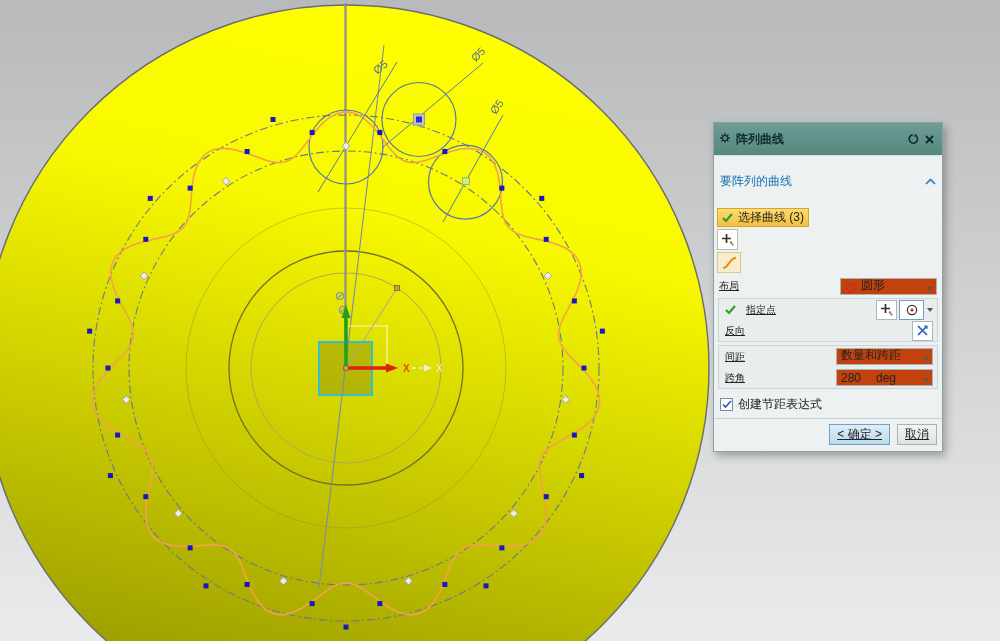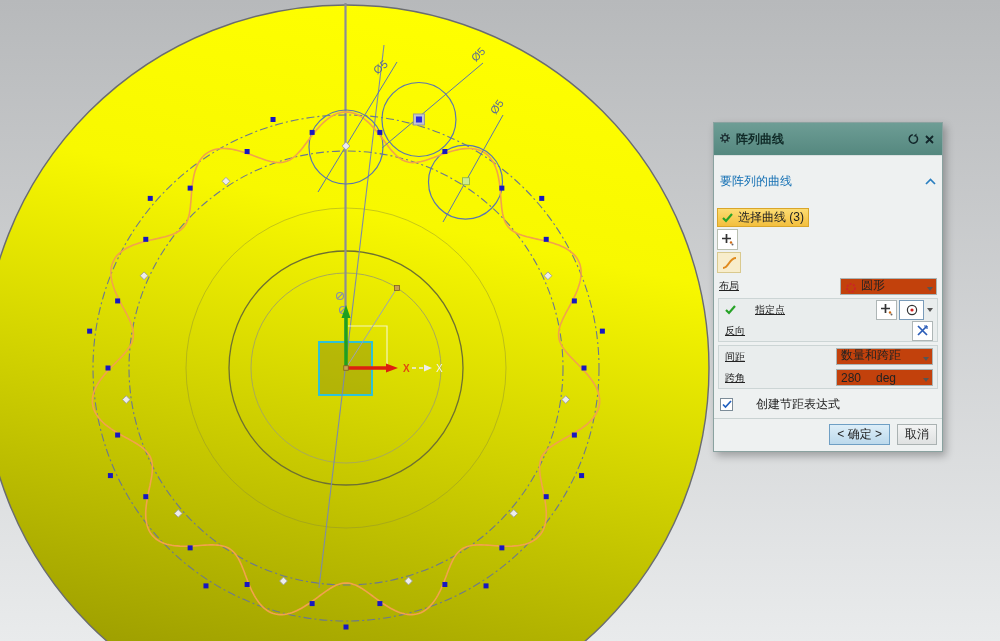--- a/index.html
+++ b/index.html
@@ -35,27 +35,27 @@
   .shade{width:26px;align-self:stretch;background:#e2ecef;margin-left:auto;}
   .unit{margin-left:auto;margin-right:12px;color:#222;}
   .group{margin:2px 4px 3px 4px;background:#e9eded;border:1px solid #ccd5d5;}
   .ghead{display:flex;align-items:center;height:16px;padding:0 5px;color:#0a7c8a;}
   .ghead .chev{margin-left:auto;}
   .group .row{padding:0 4px 0 6px;height:21px;}
   .btn-cluster{margin-left:auto;display:flex;align-items:center;gap:2px;}
   .mini{height:18px;background:#fff;border:1px solid #aeb6b6;display:flex;
         align-items:center;justify-content:center;}
   .mini.sel{border:1px solid #7a9cba;}
-  .cbrow{display:flex;align-items:center;gap:23px;padding:4px 6px 5px 6px;}
+  .cbrow{display:flex;align-items:center;gap:5px;padding:4px 6px 5px 6px;}
   .cbox{width:13px;height:13px;background:#fff;border:1px solid #7c8c98;display:flex;
         align-items:center;justify-content:center;box-sizing:border-box;}
   .footer{display:flex;justify-content:flex-end;gap:7px;padding:5px 5px 6px 5px;
           border-top:1px solid #c9d2d2;}
   .btn{height:19px;padding:0 7px;font-size:12px;display:flex;align-items:center;
-       background:linear-gradient(#f3f4f4,#dfe1e1);border:1px solid #aab2b2;color:#222;}
+       background:linear-gradient(#f3f4f4,#dfe1e1);border:1px solid #aab2b2;color:#222;text-decoration:underline;}
   .btn.ok{background:linear-gradient(#ddeef8,#bcd9ec);border:1px solid #6f9fc4;}
 </style>
 </head>
 <body>
 
 <svg id="gfx" width="1000" height="641">
     <defs>
       <linearGradient id="bgG" x1="0" y1="0" x2="0" y2="1">
         <stop offset="0" stop-color="#b7b9bb"></stop>
         <stop offset="1" stop-color="#e9ebec"></stop>
@@ -213,21 +213,21 @@
       <span style="margin-left:4px">圆形</span>
       <span class="dar"></span>
     </div>
   </div>
 
   <div class="group">
     <div class="row">
       <svg width="11" height="10">
           <path d="M1 5 L4 8 L10 1" stroke="#27a327" stroke-width="2.2" fill="none"></path>
         </svg>
-      <span class="lbl" style="margin-left:19px">指定点</span>
+      <span class="lbl" style="margin-left:10px">指定点</span>
       <div class="btn-cluster">
         <div class="mini" style="width:19px">
           <svg width="13" height="13">
               <path d="M5.5 1v9 M1 5.5h9" stroke="#333" stroke-width="1.7"></path>
               <circle cx="10" cy="9.5" r="1.2" fill="#d06a10"></circle>
               <circle cx="11.5" cy="11.5" r="1" fill="#666"></circle>
             </svg>
         </div>
         <div class="mini sel" style="width:23px">
           <svg width="14" height="14">

